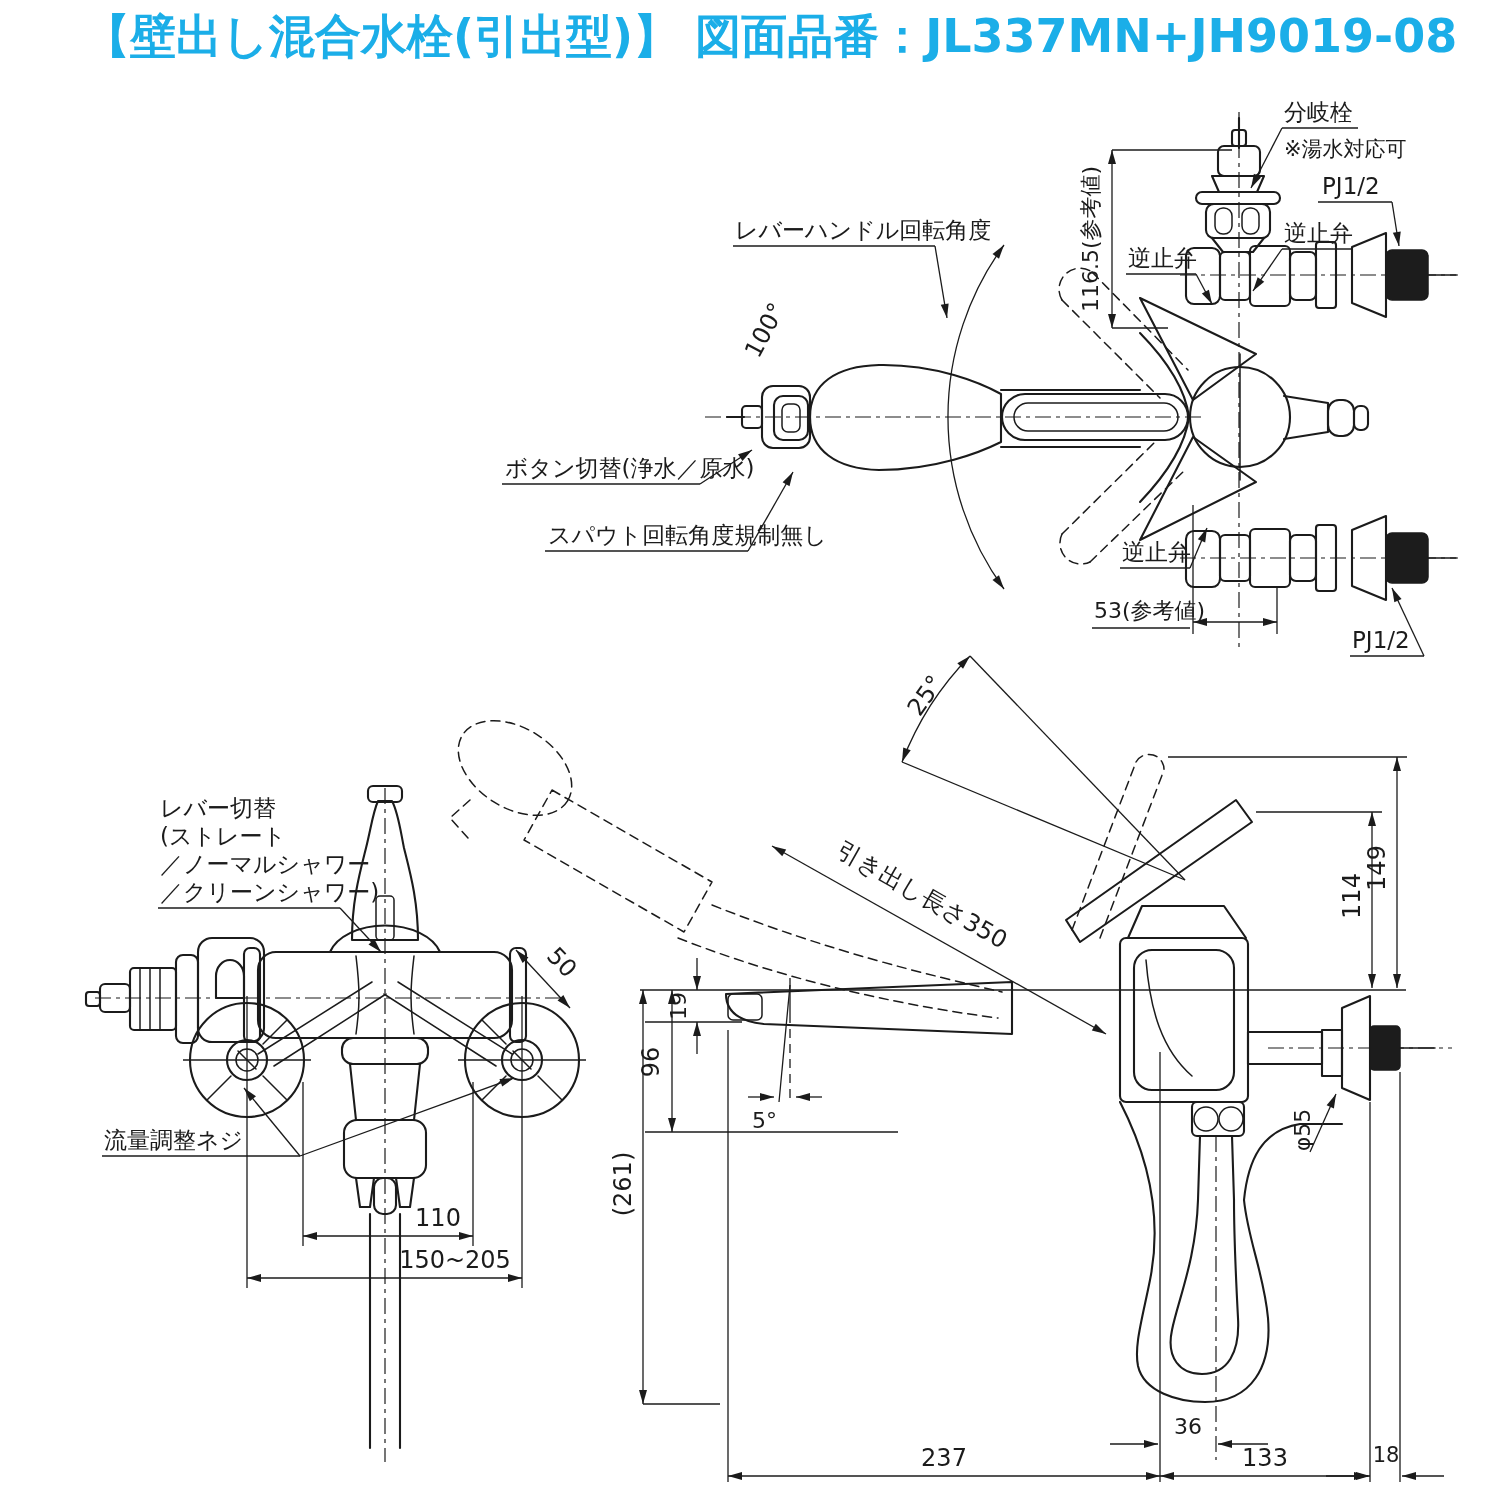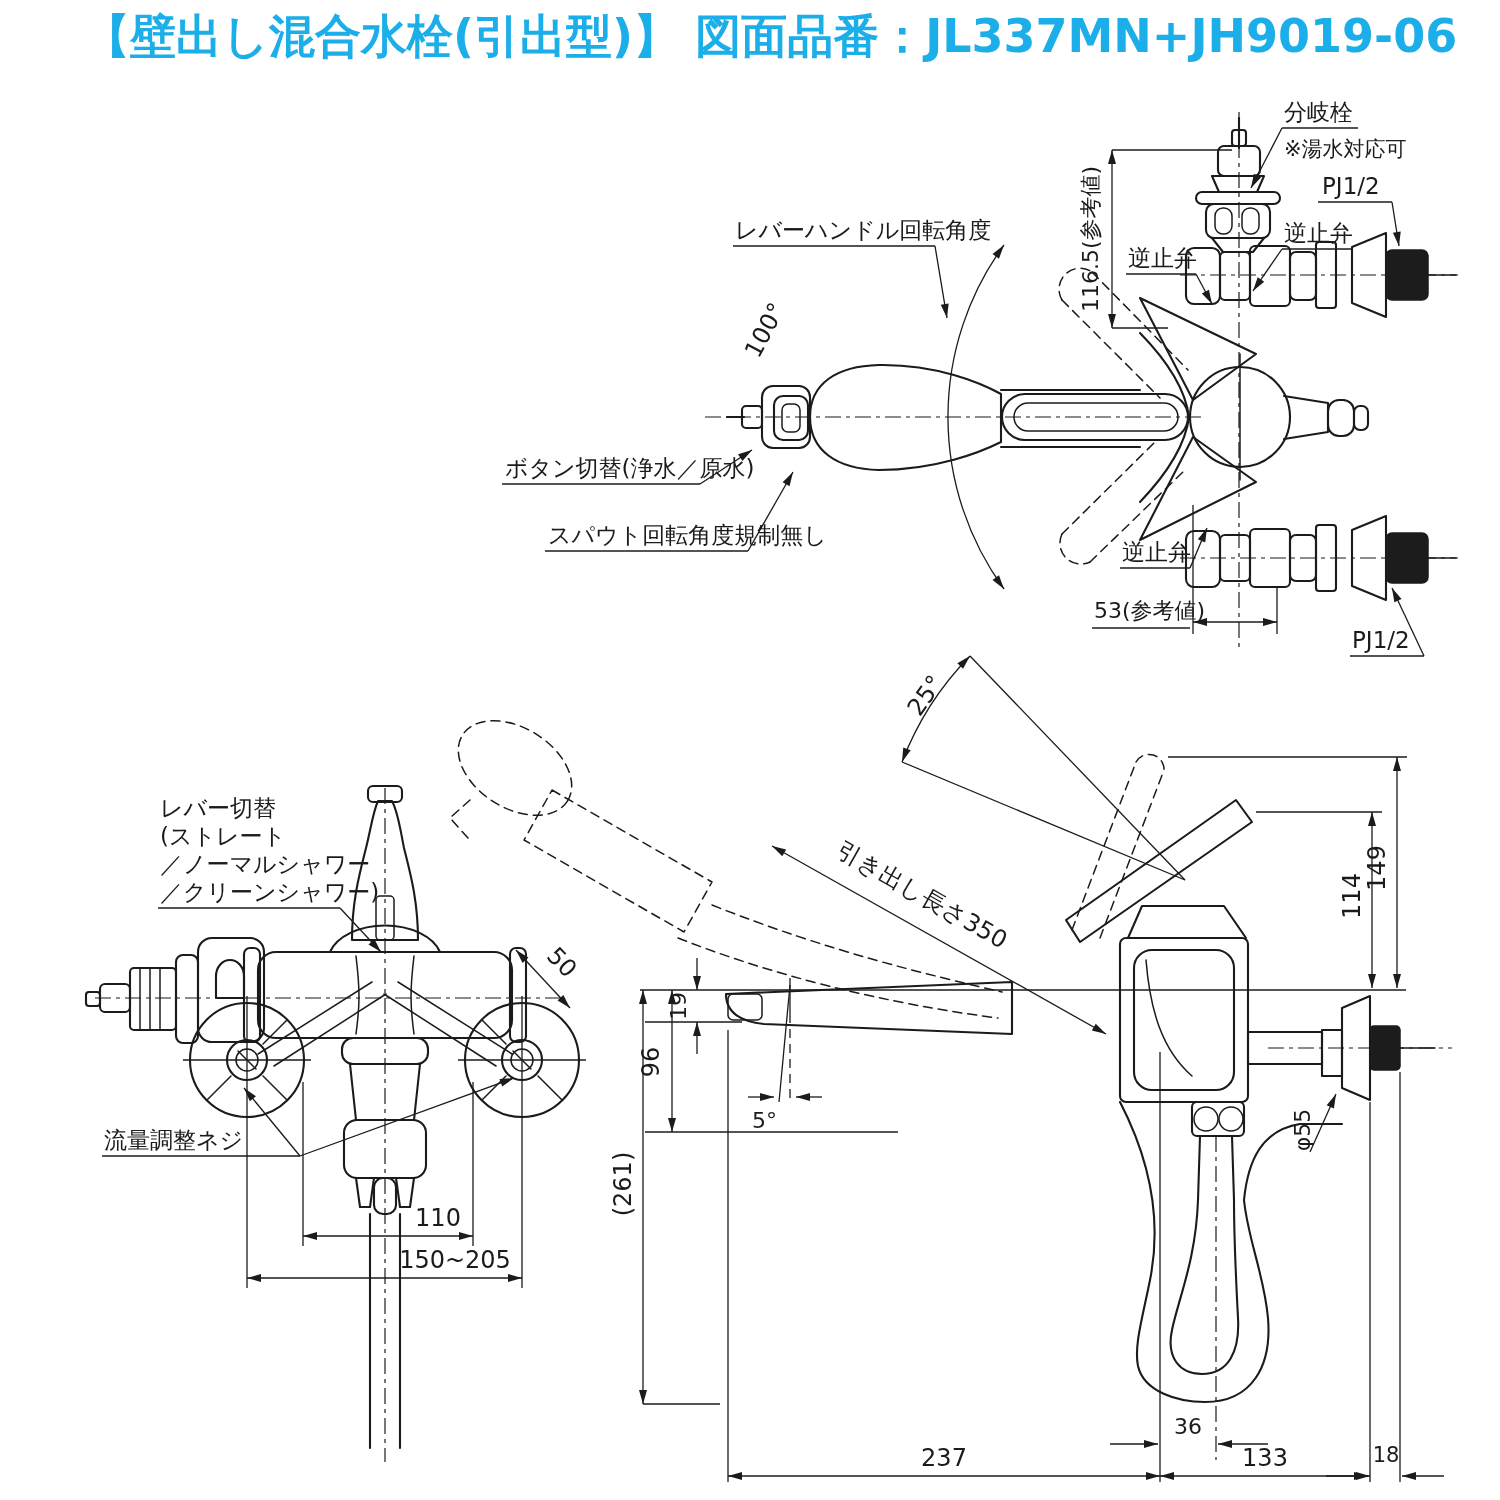--- a/index.html
+++ b/index.html
@@ -13,21 +13,21 @@
   .cl{stroke:#1b1b1b;fill:none;stroke-width:1.2;stroke-dasharray:16 5 4 5;}
   .dash{stroke-dasharray:9 6;}
   .lbl{font-size:23px;}
   .dim{font-size:24px;}
   .blk{fill:#1c1c1c;stroke:#1b1b1b;stroke-width:1.5;}
 </style>
 </head>
 <body>
 
 <div id="page">
-  <div id="title">【壁出し混合水栓(引出型)】 図面品番：JL337MN+JH9019-06</div>
+  <div id="title">【壁出し混合水栓(引出型)】 図面品番：JL337MN+JH9019-08</div>
 
   <svg width="1500" height="1420" viewBox="0 0 1500 1420" style="position:absolute;left:0;top:80px;">
     <defs>
       <marker id="ar" markerUnits="userSpaceOnUse" markerWidth="16" markerHeight="12" refX="15" refY="6" orient="auto-start-reverse">
         <path d="M1,2 L15,6 L1,10 Z" fill="#1b1b1b"></path>
       </marker>
     </defs>
 
     <g transform="translate(0,-80)">
 

